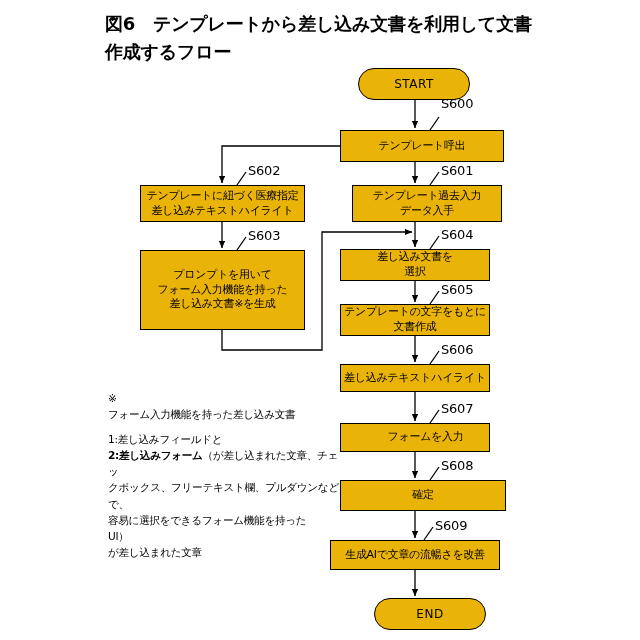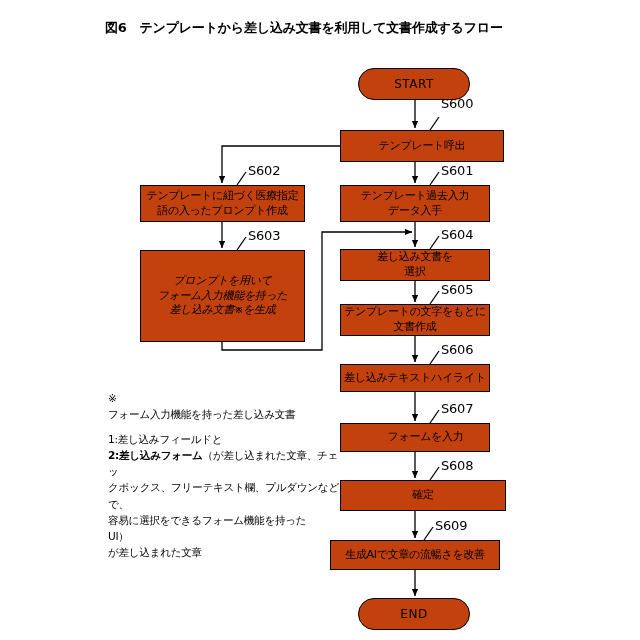--- a/index.html
+++ b/index.html
@@ -13,38 +13,37 @@
     position: relative;
     font-family: "DejaVu Sans", "Liberation Sans", sans-serif;
     color: #000000;
     overflow: hidden;
   }
   #figure-title {
     position: absolute;
     left: 105px;
     top: 10px;
     width: 440px;
-    font-size: 13px;
+    font-size: 18px;
     font-weight: bold;
     line-height: 1.55;
     letter-spacing: -0.2px;
-    margin-top: 8px;
   }
   .svg-layer {
     position: absolute;
     left: 0;
     top: 0;
     width: 640px;
     height: 640px;
   }
   .node {
     position: absolute;
     box-sizing: border-box;
     border: 1.3px solid #000000;
-    background: #c2410c;
+    background: #eab308;
     display: flex;
     align-items: center;
     justify-content: center;
     text-align: center;
     font-size: 11px;
     line-height: 1.35;
     letter-spacing: -0.3px;
     white-space: pre-line;
   }
   .terminal {
@@ -115,28 +114,28 @@
     <line x1="430" y1="304" x2="439" y2="291"></line>
     <line x1="430" y1="364" x2="439" y2="351"></line>
     <line x1="430" y1="423" x2="439" y2="410"></line>
     <line x1="430" y1="480" x2="439" y2="467"></line>
     <line x1="424" y1="540" x2="433" y2="527"></line>
   </g>
 </svg>
 
 <div class="node terminal" style="left:358px; top:68px; width:112px; height:32px;">START</div>
 
-<div class="node terminal" style="left:358px; top:598px; width:112px; height:32px;">END</div>
+<div class="node terminal" style="left:374px; top:598px; width:112px; height:32px;">END</div>
 
 <div class="node" style="left:340px; top:130px; width:164px; height:32px;">テンプレート呼出</div>
-<div class="node" style="left:340px; top:185px; width:150px; height:37px;">テンプレート過去入力
+<div class="node" style="left:352px; top:185px; width:150px; height:37px;">テンプレート過去入力
 データ入手</div>
 <div class="node" style="left:140px; top:185px; width:165px; height:37px;">テンプレートに紐づく医療指定
-語の入ったプロンプト作成</div>
-<div class="node" style="left:140px; top:250px; width:165px; height:92px;font-style:italic;">プロンプトを用いて
+差し込みテキストハイライト</div>
+<div class="node" style="left:140px; top:250px; width:165px; height:80px;">プロンプトを用いて
 フォーム入力機能を持った
 差し込み文書※を生成</div>
 <div class="node" style="left:340px; top:249px; width:150px; height:32px;">差し込み文書を
 選択</div>
 <div class="node" style="left:340px; top:304px; width:150px; height:32px;">テンプレートの文字をもとに
 文書作成</div>
 <div class="node" style="left:340px; top:364px; width:150px; height:28px;">差し込みテキストハイライト</div>
 <div class="node" style="left:340px; top:423px; width:150px; height:29px;padding-left:21px;">フォームを入力</div>
 <div class="node" style="left:340px; top:480px; width:166px; height:31px;">確定</div>
 <div class="node" style="left:330px; top:540px; width:170px; height:30px;">生成AIで文章の流暢さを改善</div>

